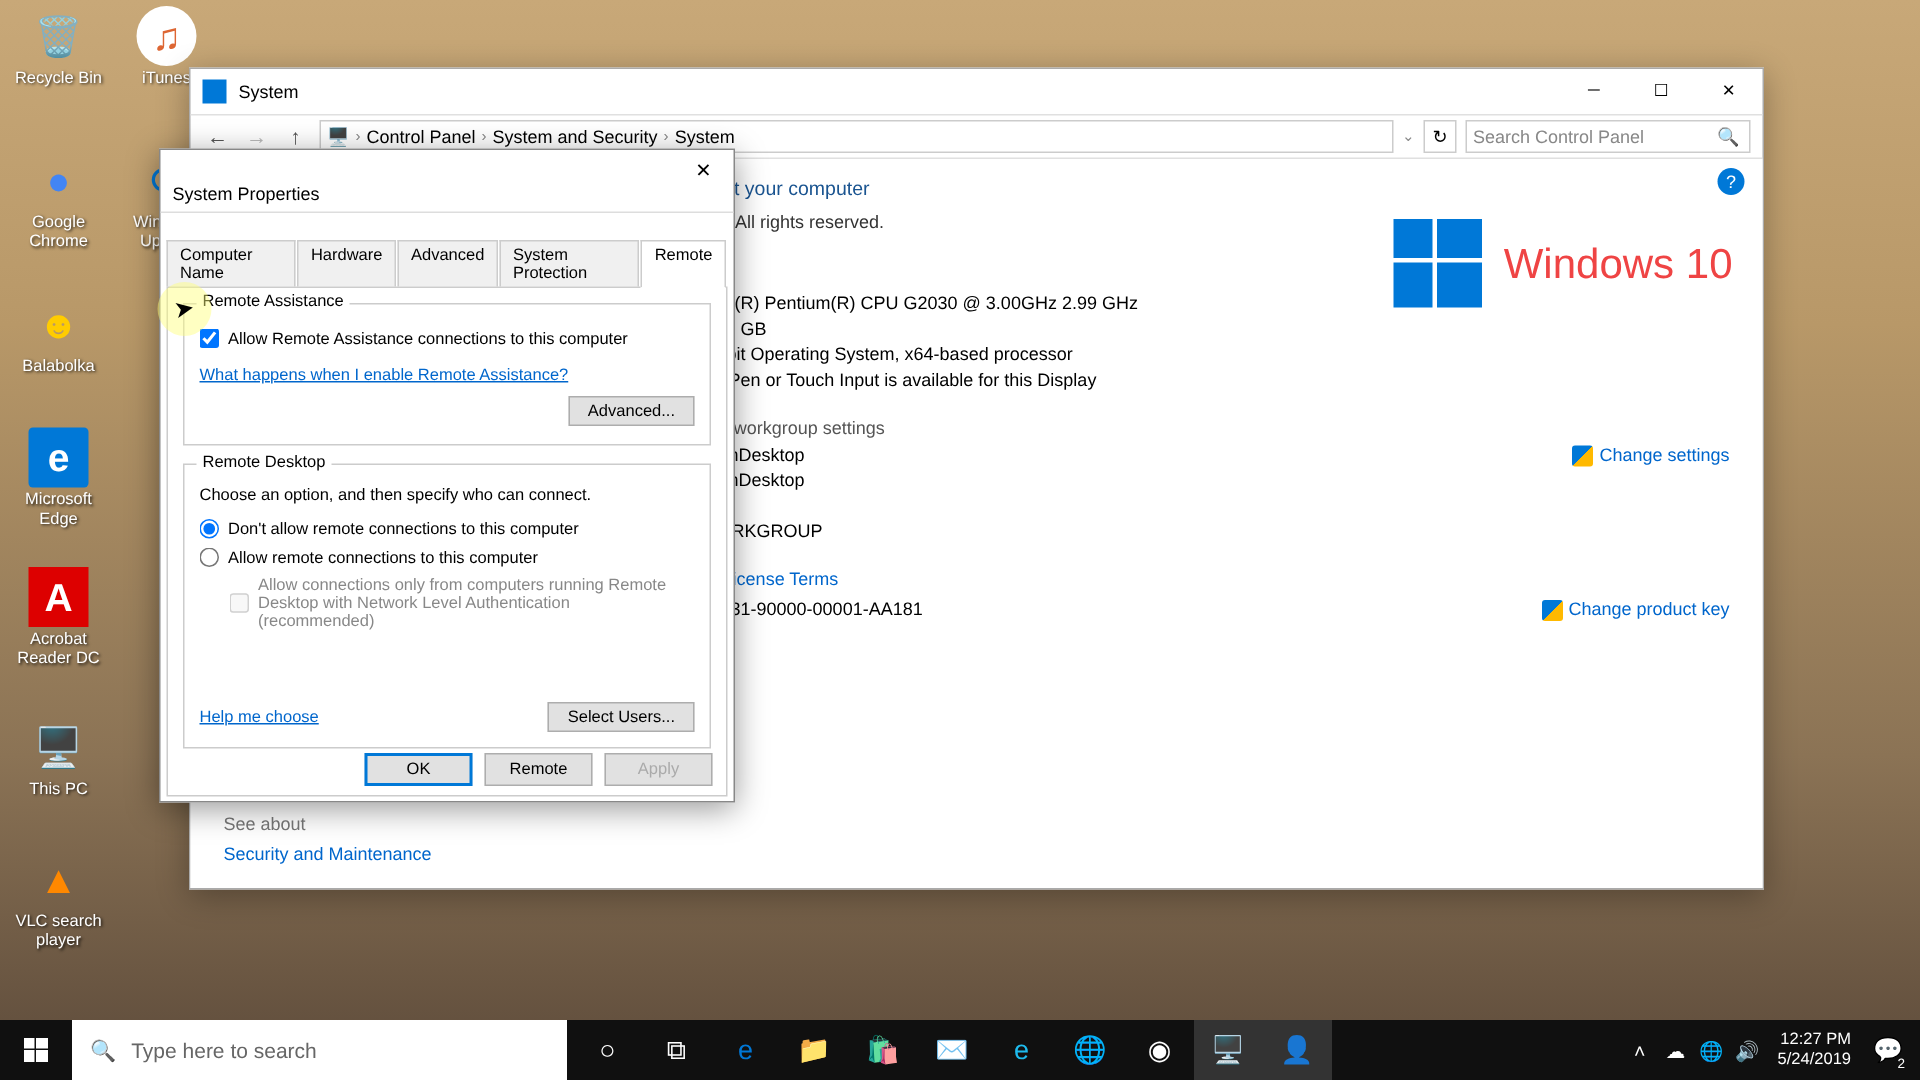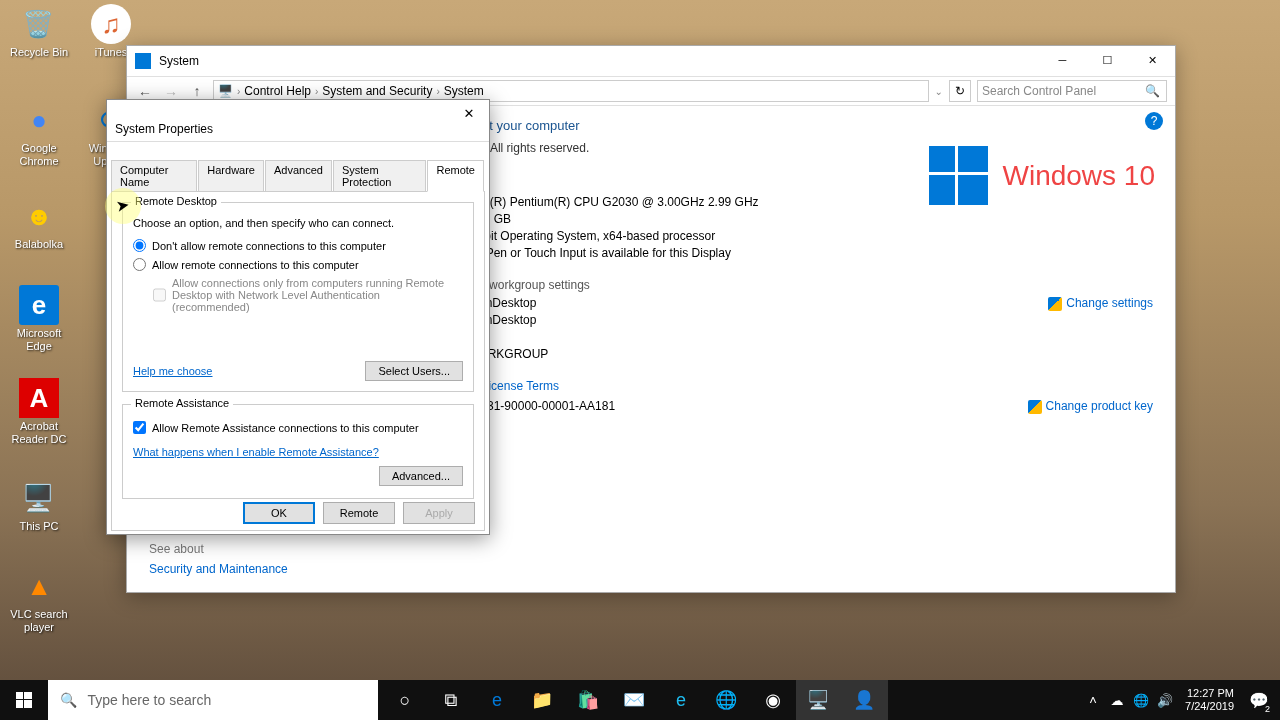--- a/index.html
+++ b/index.html
@@ -135,21 +135,21 @@
     <div>☐</div>
     <div>✕</div>
   </div>
   <div class="navbar">
     <div class="navbtn">←</div>
     <div class="navbtn" style="color:#bbb">→</div>
     <div class="navbtn">↑</div>
     <div class="breadcrumb">
       <span>🖥️</span>
         <span class="sep">›</span>
-      <span class="bclink">Control Help</span>
+      <span class="bclink">Control Panel</span>
         <span class="sep">›</span>
       <span class="bclink">System and Security</span>
         <span class="sep">›</span>
       <span class="bclink">System</span>
     </div>
     <div style="color:#888;font-size:10px">⌄</div>
     <div class="refreshbtn">↻</div>
     <div class="searchbox">
         <span>Search Control Panel</span>
         <span class="mag">🔍</span>
@@ -227,49 +227,49 @@
     </div>
   <div class="dclose">✕</div>
   <div class="tabs">
     <div class="tab">Computer Name</div>
     <div class="tab">Hardware</div>
     <div class="tab">Advanced</div>
     <div class="tab">System Protection</div>
     <div class="tab active">Remote</div>
   </div>
   <div class="tabbody">
+    <div class="groupbox">
+      <div class="legend">Remote Assistance</div>
+      <label class="chk">
+        <input type="checkbox" checked="" style="">
+        <span>Allow Remote Assistance connections to this computer</span>
+      </label>
+      <div style="margin-top:12px"><span class="dlglink">What happens when I enable Remote Assistance?</span></div>
+      <div class="gbfooter"><button class="btn">Advanced...</button></div>
+    </div>
     <div class="groupbox" style="height:190px">
       <div class="legend">Remote Desktop</div>
       <div style="margin:4px 0 10px">Choose an option, and then specify who can connect.</div>
       <label class="radio">
           <input type="radio" name="rd" checked="" style="">
           <span>Don't allow remote connections to this computer</span>
         </label>
       <label class="radio">
           <input type="radio" name="rd" style="">
           <span>Allow remote connections to this computer</span>
         </label>
       <div class="nla">
           <input type="checkbox" disabled="" style="">
           <span style="max-width:280px;display:inline-block">Allow connections only from computers running Remote Desktop with Network Level Authentication (recommended)</span>
         </div>
       <div style="position:absolute;bottom:10px;left:10px;right:10px;display:flex;justify-content:space-between;align-items:center">
         <span class="dlglink">Help me choose</span>
         <button class="btn">Select Users...</button>
       </div>
     </div>
-    <div class="groupbox">
-      <div class="legend">Remote Assistance</div>
-      <label class="chk">
-        <input type="checkbox" checked="" style="">
-        <span>Allow Remote Assistance connections to this computer</span>
-      </label>
-      <div style="margin-top:12px"><span class="dlglink">What happens when I enable Remote Assistance?</span></div>
-      <div class="gbfooter"><button class="btn">Advanced...</button></div>
-    </div>
   </div>
   <div class="dlgbuttons">
     <button class="btn primary">OK</button>
     <button class="btn">Remote</button>
     <button class="btn disabled">Apply</button>
   </div>
 </div>
 
 <div class="cursorhl"></div>
 <div class="mousecursor">➤</div>
@@ -300,17 +300,17 @@
     <div class="ti" style="background:#333">🖥️</div>
     <div class="ti" style="background:#333">👤</div>
   </div>
   <div class="tray">
     <div class="ti">˄</div>
     <div class="ti">☁</div>
     <div class="ti">🌐</div>
     <div class="ti">🔊</div>
     <div class="clock">
       <div>12:27 PM</div>
-      <div>7/24/2019</div>
+      <div>5/24/2019</div>
     </div>
     <div class="notif">💬<span class="badge">2</span></div>
   </div>
 </div>
 
 </body></html>

